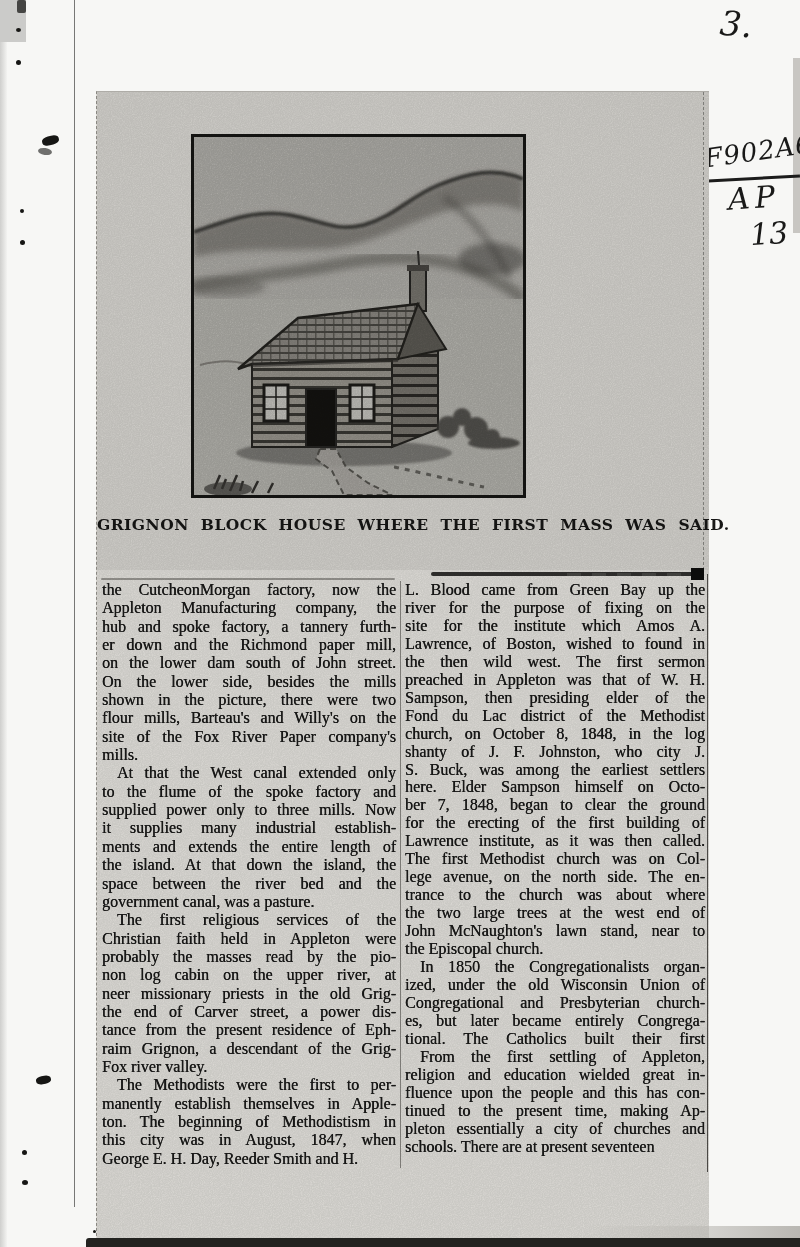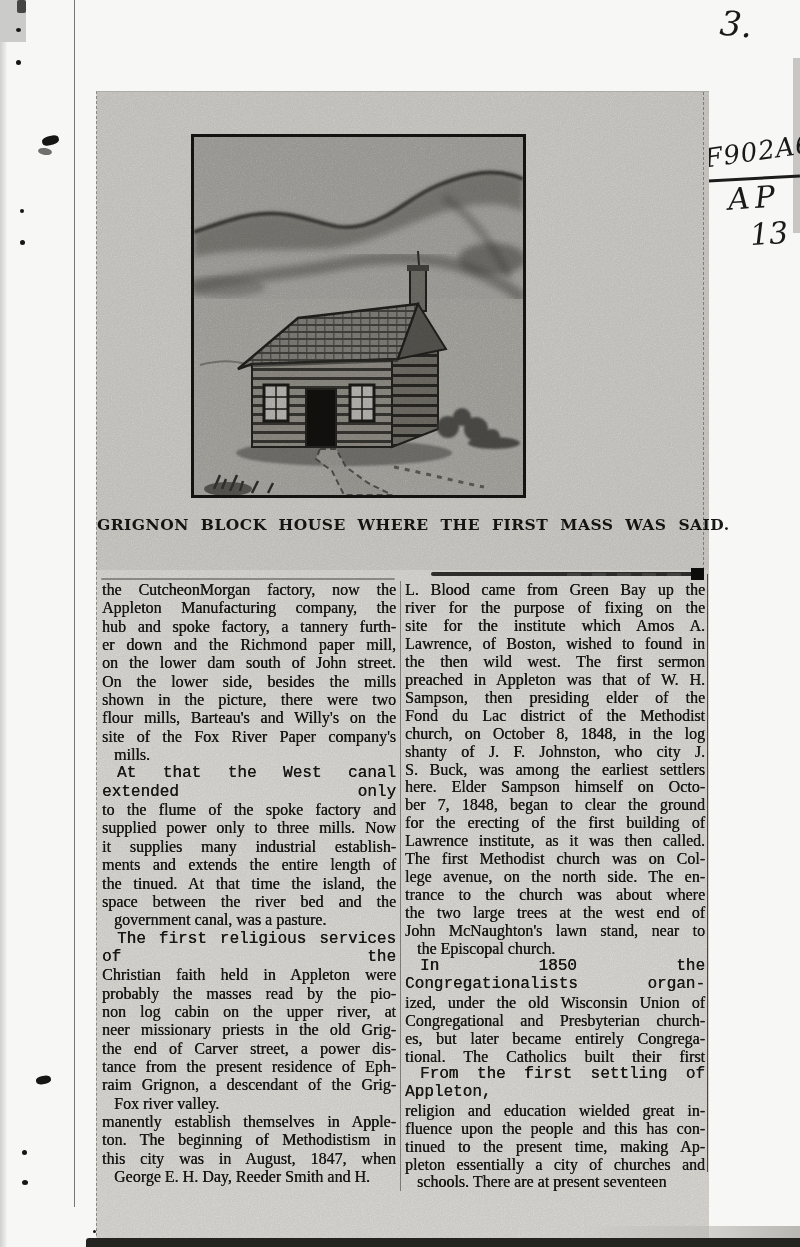--- a/index.html
+++ b/index.html
@@ -41,22 +41,22 @@
               background:repeating-linear-gradient(to right,#4a4a47 0 14px,transparent 14px 25px);}
   .smudge-left{position:absolute;left:4px;top:486px;width:294px;height:2px;background:#8f8d88;opacity:.85;border-radius:2px;}
   .smudge-right{position:absolute;left:334px;top:480px;width:262px;height:4px;background:#343331;border-radius:2px;}
   
   .columns{position:absolute;left:5px;top:489px;width:604px;display:flex;align-items:stretch;}
   .col{color:#1b1b1a;font-size:16px;text-shadow:.3px 0 0 currentColor;}
   .col-left{width:294px;line-height:18.35px;}
   .col-right{width:300px;line-height:17.95px;}
   .col-divider{width:1px;background:#8d8b86;margin:0 4px;}
   .line{text-align:justify;text-align-last:justify;}
-  .line.last{text-align-last:left;margin-left:12px;}
-  .line.indent{text-indent:15px;font-family:Liberation Mono, monospace;}
+  .line.last{text-align-last:left;}
+  .line.indent{text-indent:15px;}
 </style>
 </head>
 <body>
 
 <div class="page">
 
   <div class="edge-left"></div>
   <div class="corner-patch"></div>
   <div class="corner-dark"></div>
   <div class="fold-line"></div>
@@ -188,32 +188,33 @@
           <div class="line">On the lower side, besides the mills</div>
           <div class="line">shown in the picture, there were two</div>
           <div class="line">flour mills, Barteau's and Willy's on the</div>
           <div class="line">site of the Fox River Paper company's</div>
           <div class="line last">mills.</div>
           <div class="line indent">At that the West canal extended only</div>
           <div class="line">to the flume of the spoke factory and</div>
           <div class="line">supplied power only to three mills. Now</div>
           <div class="line">it supplies many industrial establish-</div>
           <div class="line">ments and extends the entire length of</div>
-          <div class="line">the tinued. At that time the island, the</div>
+          <div class="line">the island. At that down the island, the</div>
           <div class="line">space between the river bed and the</div>
           <div class="line last">government canal, was a pasture.</div>
           <div class="line indent">The first religious services of the</div>
           <div class="line">Christian faith held in Appleton were</div>
           <div class="line">probably the masses read by the pio-</div>
           <div class="line">non log cabin on the upper river, at</div>
           <div class="line">neer missionary priests in the old Grig-</div>
           <div class="line">the end of Carver street, a power dis-</div>
           <div class="line">tance from the present residence of Eph-</div>
           <div class="line">raim Grignon, a descendant of the Grig-</div>
           <div class="line last">Fox river valley.</div>
+          <div class="line indent">The Methodists were the first to per-</div>
           <div class="line">manently establish themselves in Apple-</div>
           <div class="line">ton. The beginning of Methodistism in</div>
           <div class="line">this city was in August, 1847, when</div>
           <div class="line last">George E. H. Day, Reeder Smith and H.</div>
         </div>
       <div class="col-divider"></div>
       <div class="col col-right">
           <div class="line">L. Blood came from Green Bay up the</div>
           <div class="line">river for the purpose of fixing on the</div>
           <div class="line">site for the institute which Amos A.</div>

